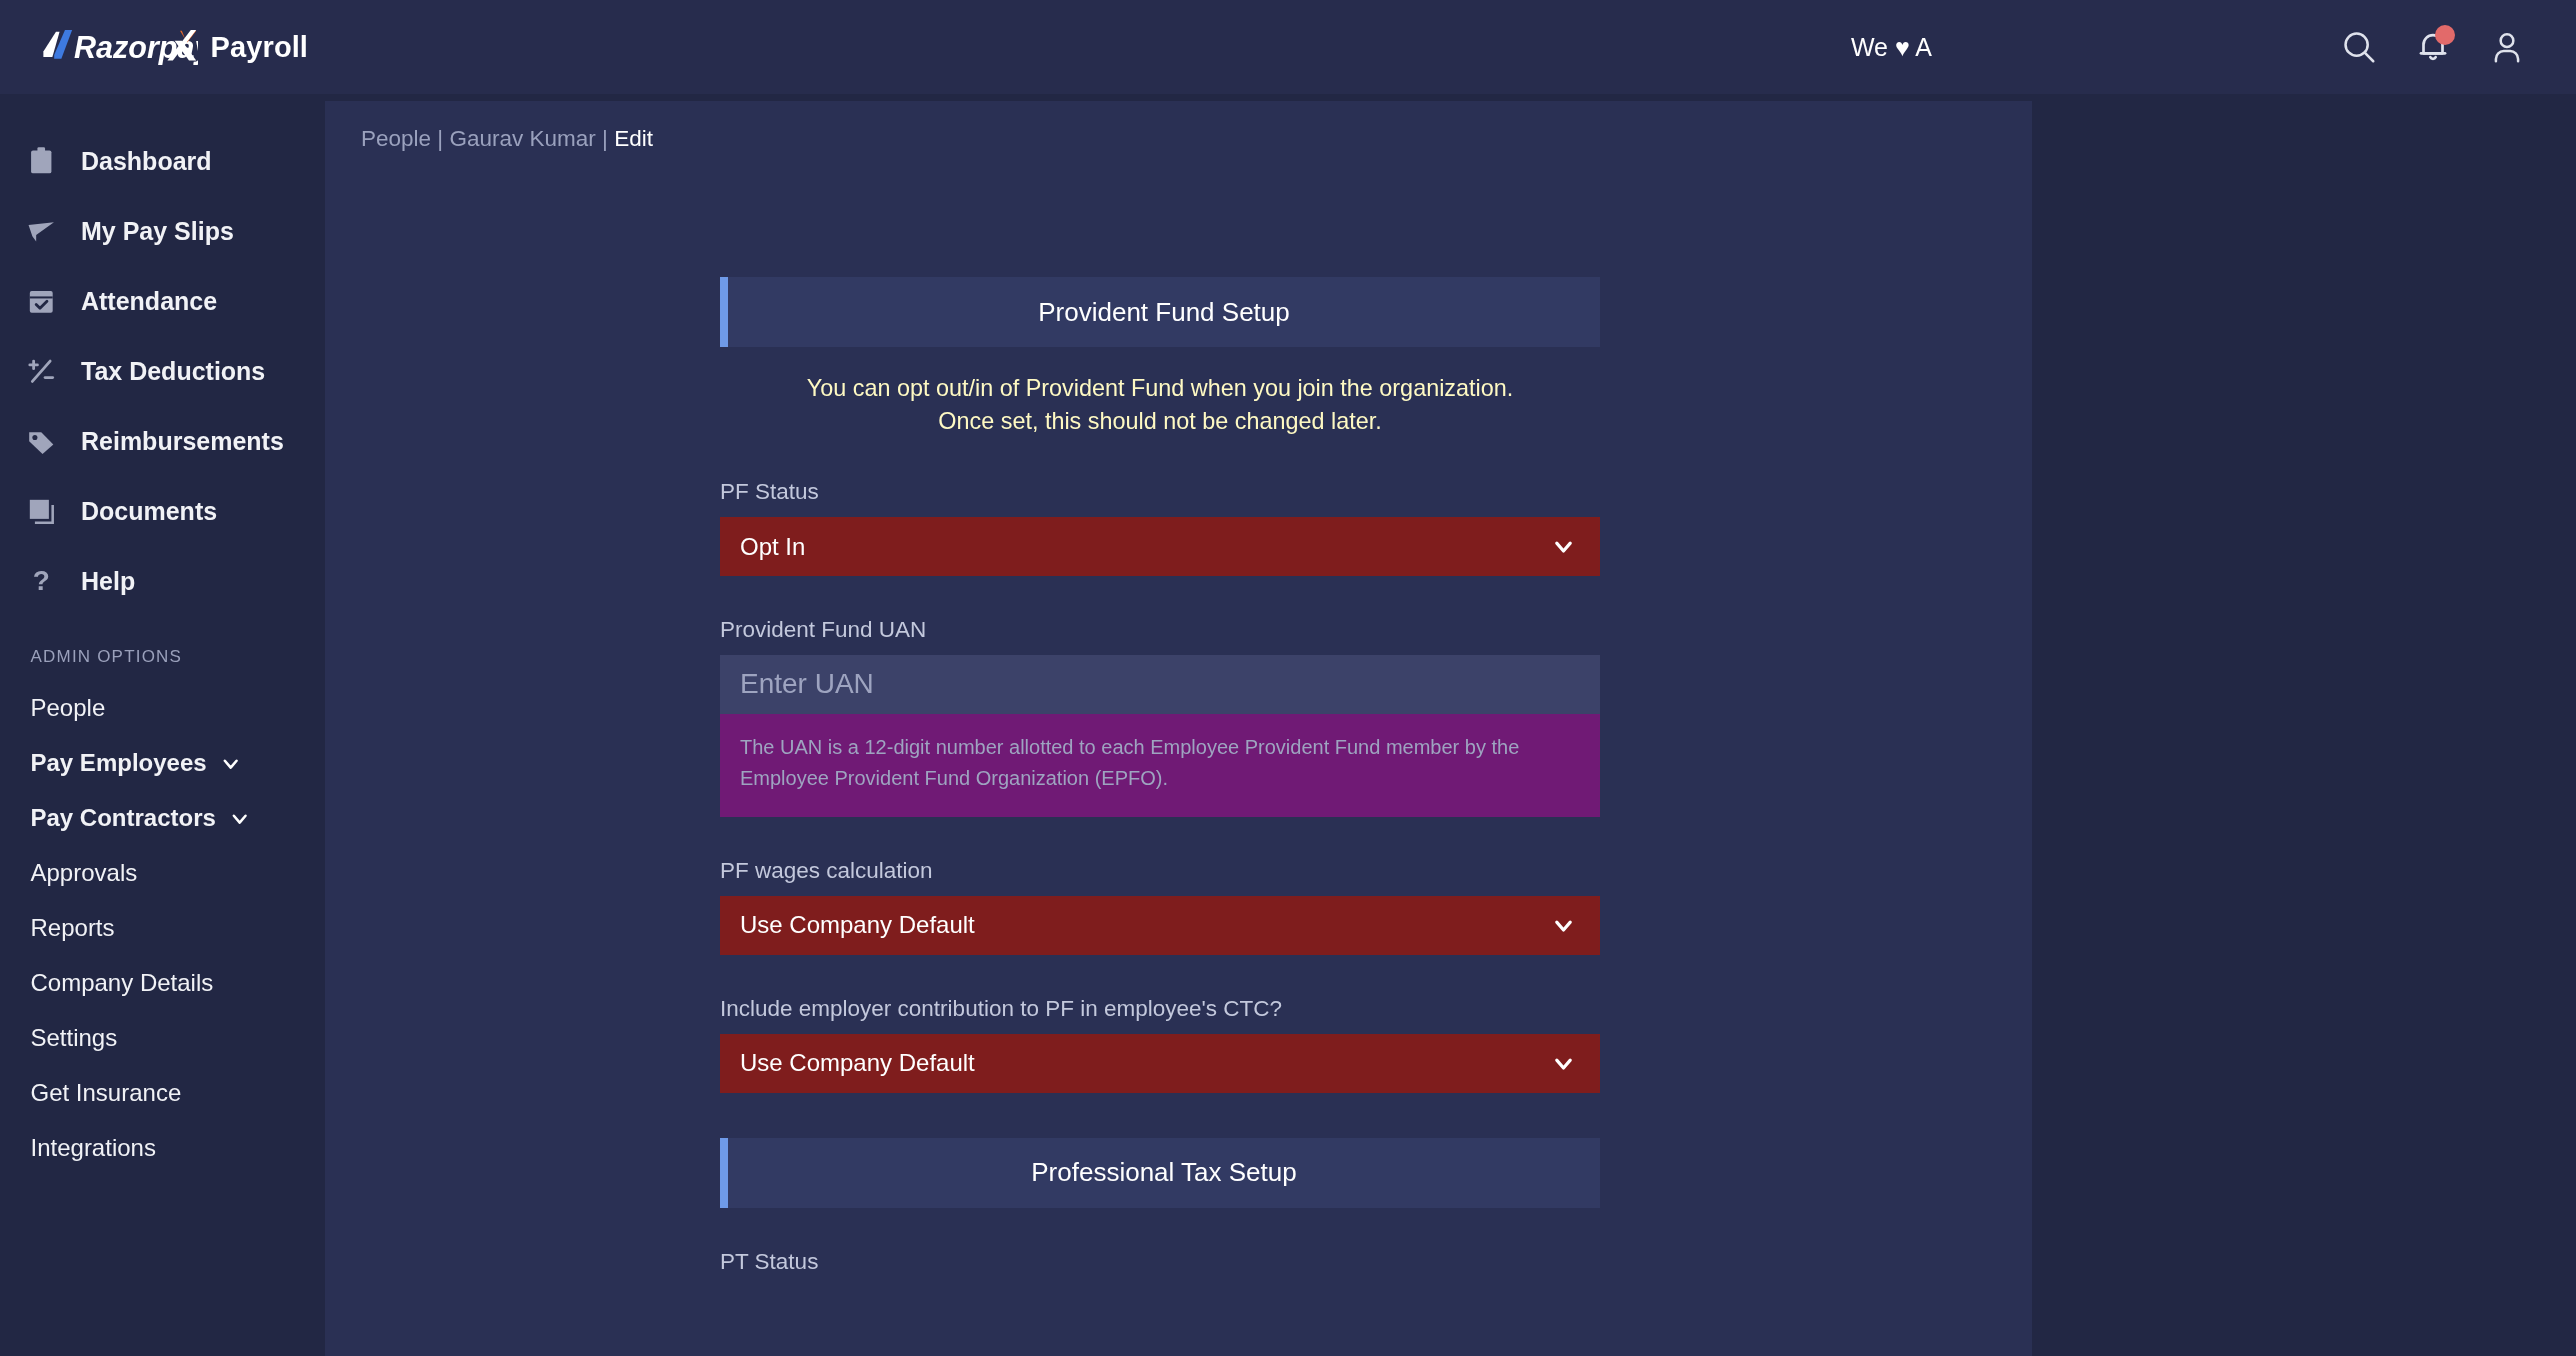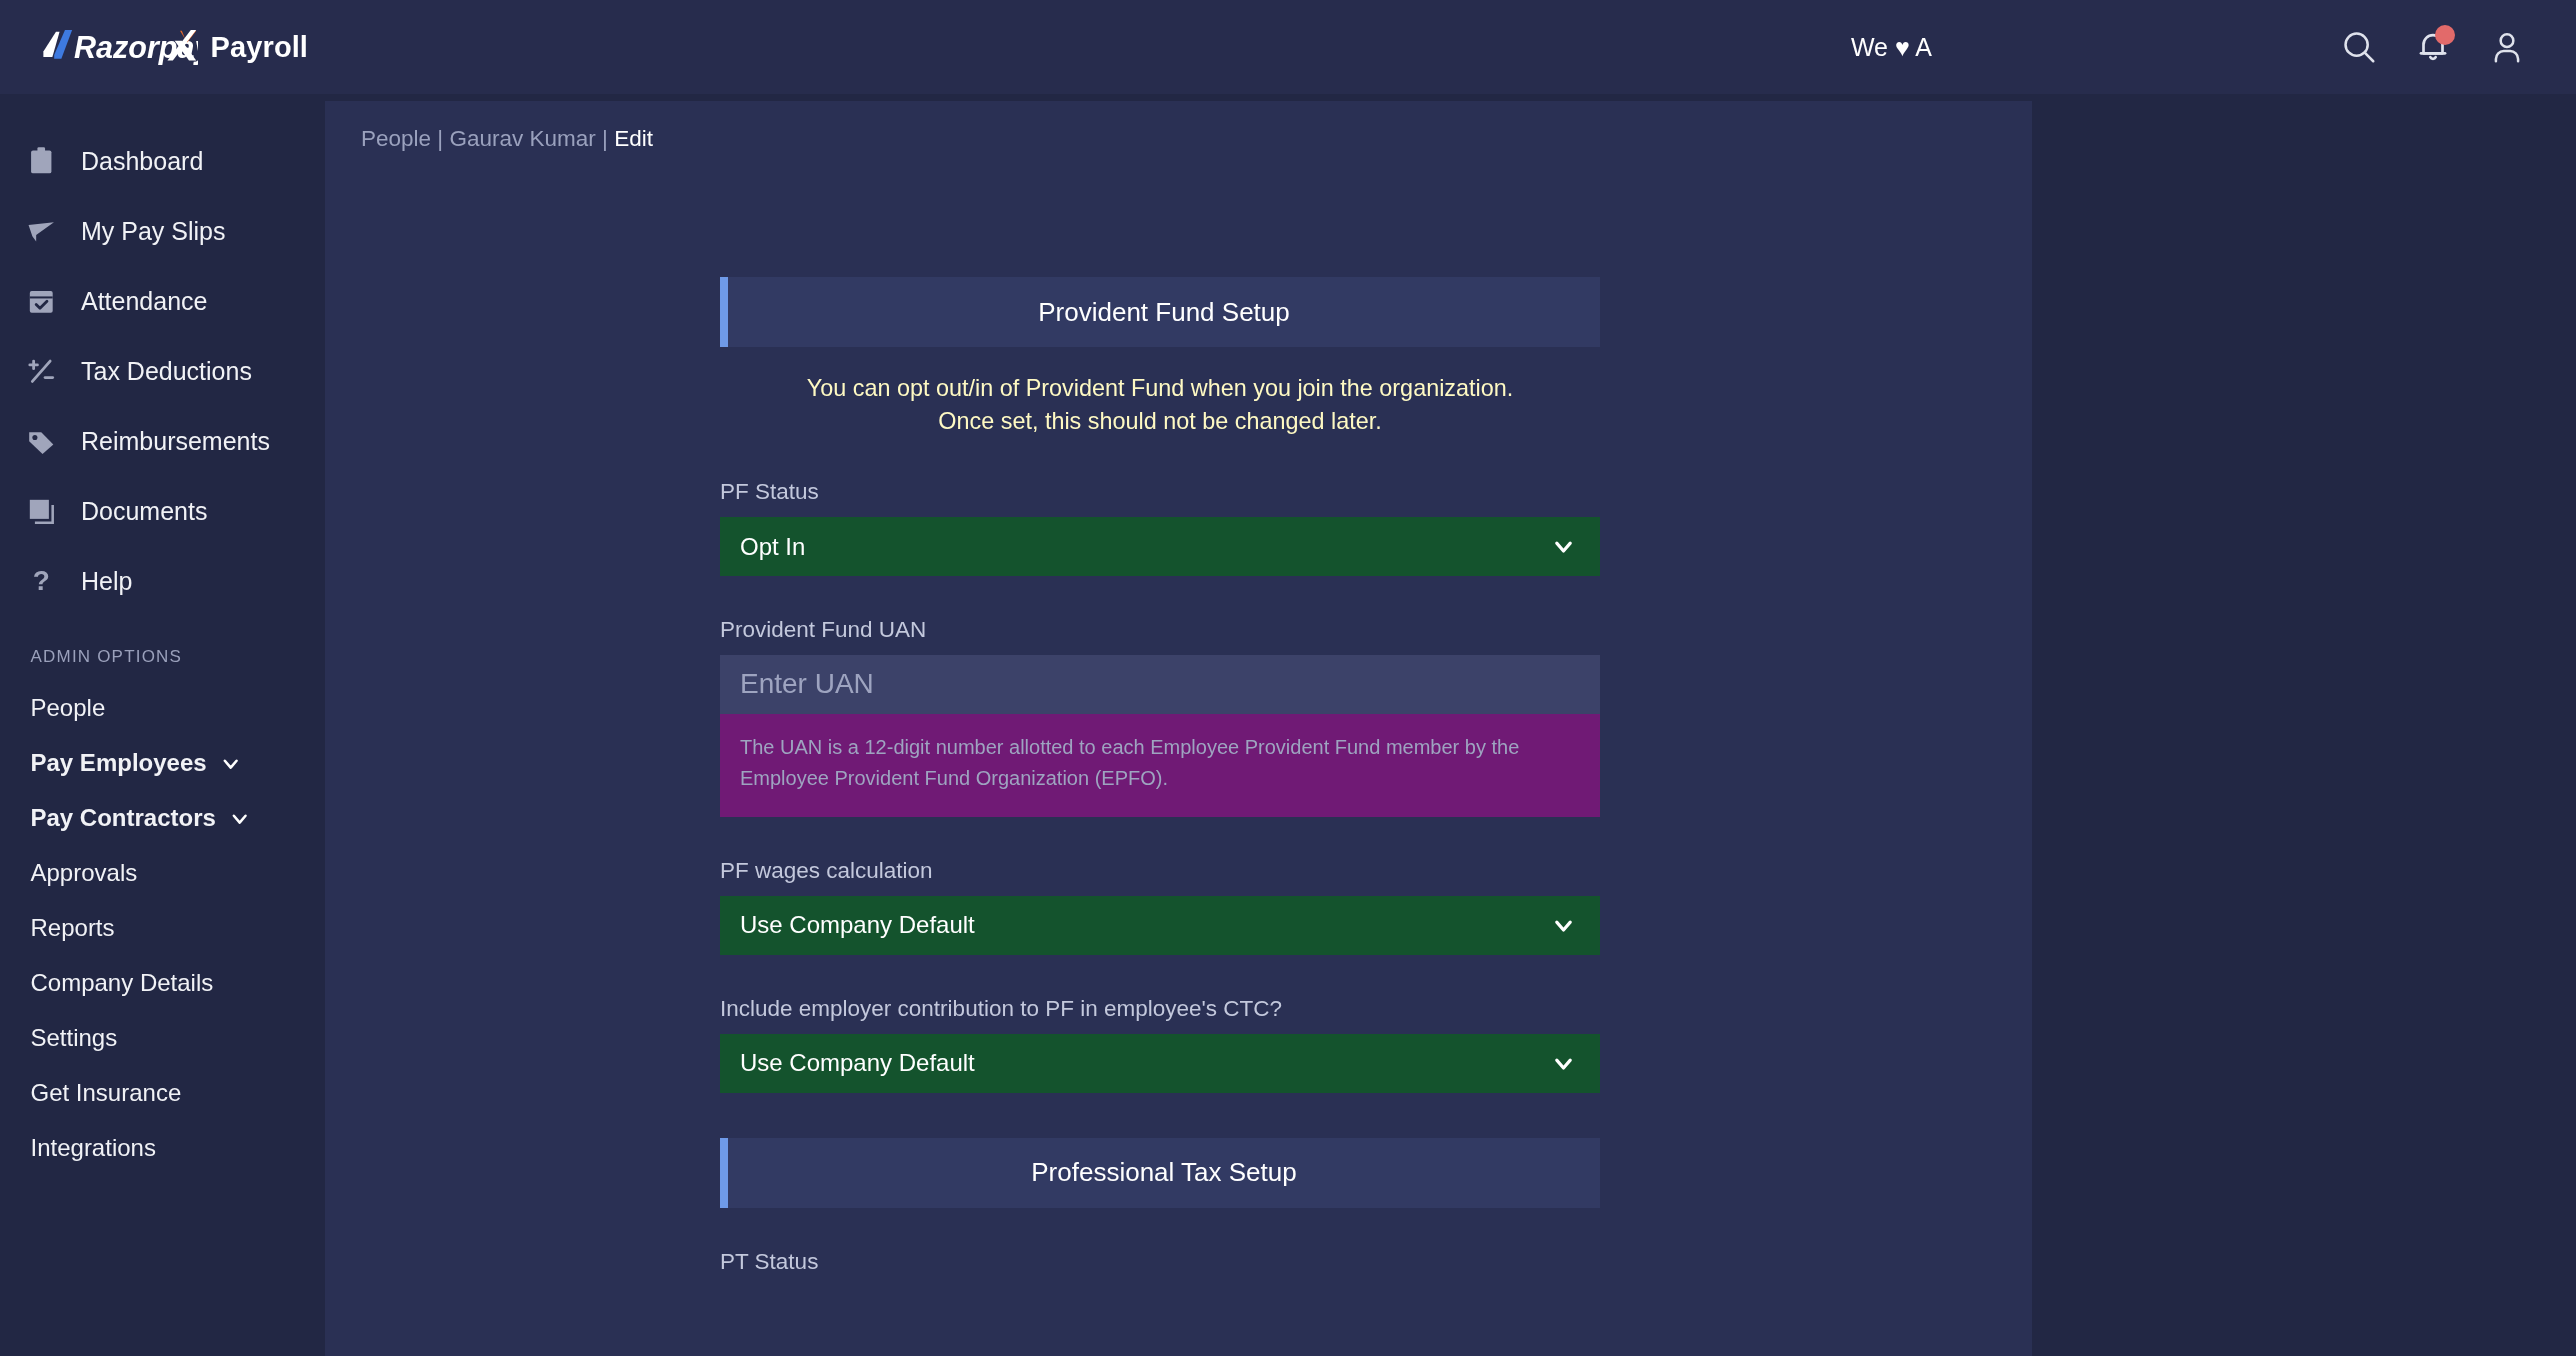--- a/index.html
+++ b/index.html
@@ -56,21 +56,21 @@
   .nav-item {
     display: flex; align-items: center;
     height: 70px; padding-left: 23.4px; cursor: pointer;
     gap: 21.6px;
   }
   .nav-ico {
     width: 36px; display: flex; align-items: center; justify-content: center;
     flex: 0 0 36px;
   }
   .nav-label {
-    color: #f1f2f6; font-size: 25px; font-weight: 400;
+    color: #f1f2f6; font-size: 25px; font-weight: 700;
     white-space: nowrap;
   }
   .section-title {
     color: #9aa0bb; font-size: 17px; letter-spacing: 1.2px;
     margin: 30.5px 0 14.4px 30.5px; font-weight: 400;
   }
   .admin-item {
     display: flex; align-items: center; gap: 12.6px;
     height: 55px; padding-left: 30.5px; cursor: pointer;
   }
@@ -110,21 +110,21 @@
     text-align: center; color: #fef9c3;
     font-size: 23.4px; line-height: 1.42;
   }
 
   .field-label {
     color: #c3c8dc; font-size: 22.5px; margin-bottom: 11.7px;
   }
   .field-block { margin-top: 41px; }
 
   .select-box {
-    height: 59px; background: #14532d;
+    height: 59px; background: #7f1d1d;
     display: flex; align-items: center;
     padding: 0 23.4px 0 20px; cursor: pointer;
   }
   .select-value { color: #ffffff; font-size: 24px; }
   .select-chev { margin-left: auto; display:block; }
 
   .input-box {
     height: 59px; background: #3c4269;
     display: flex; align-items: center; padding: 0 20px;
   }

